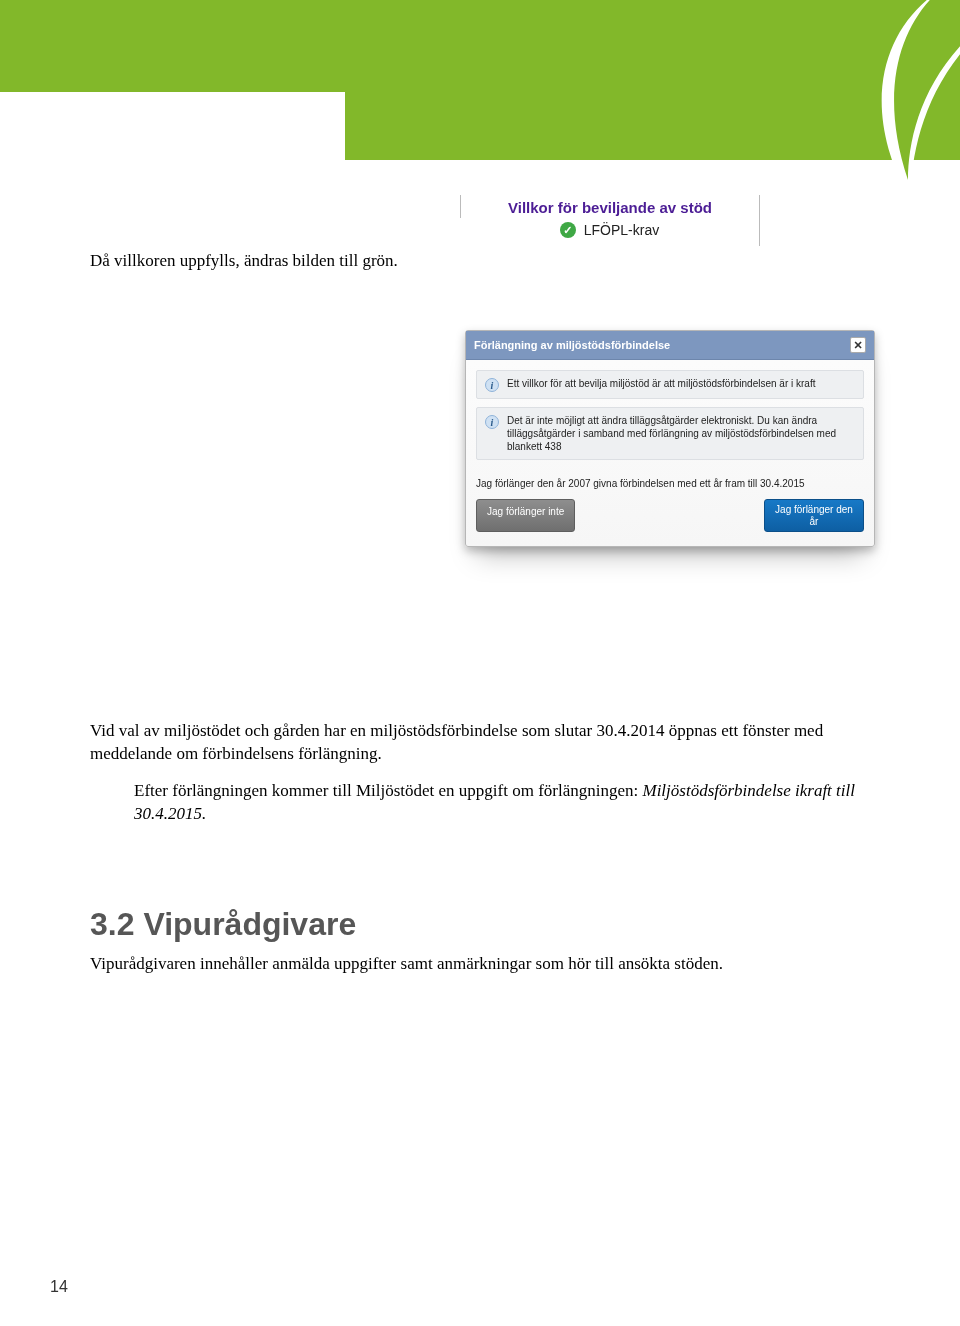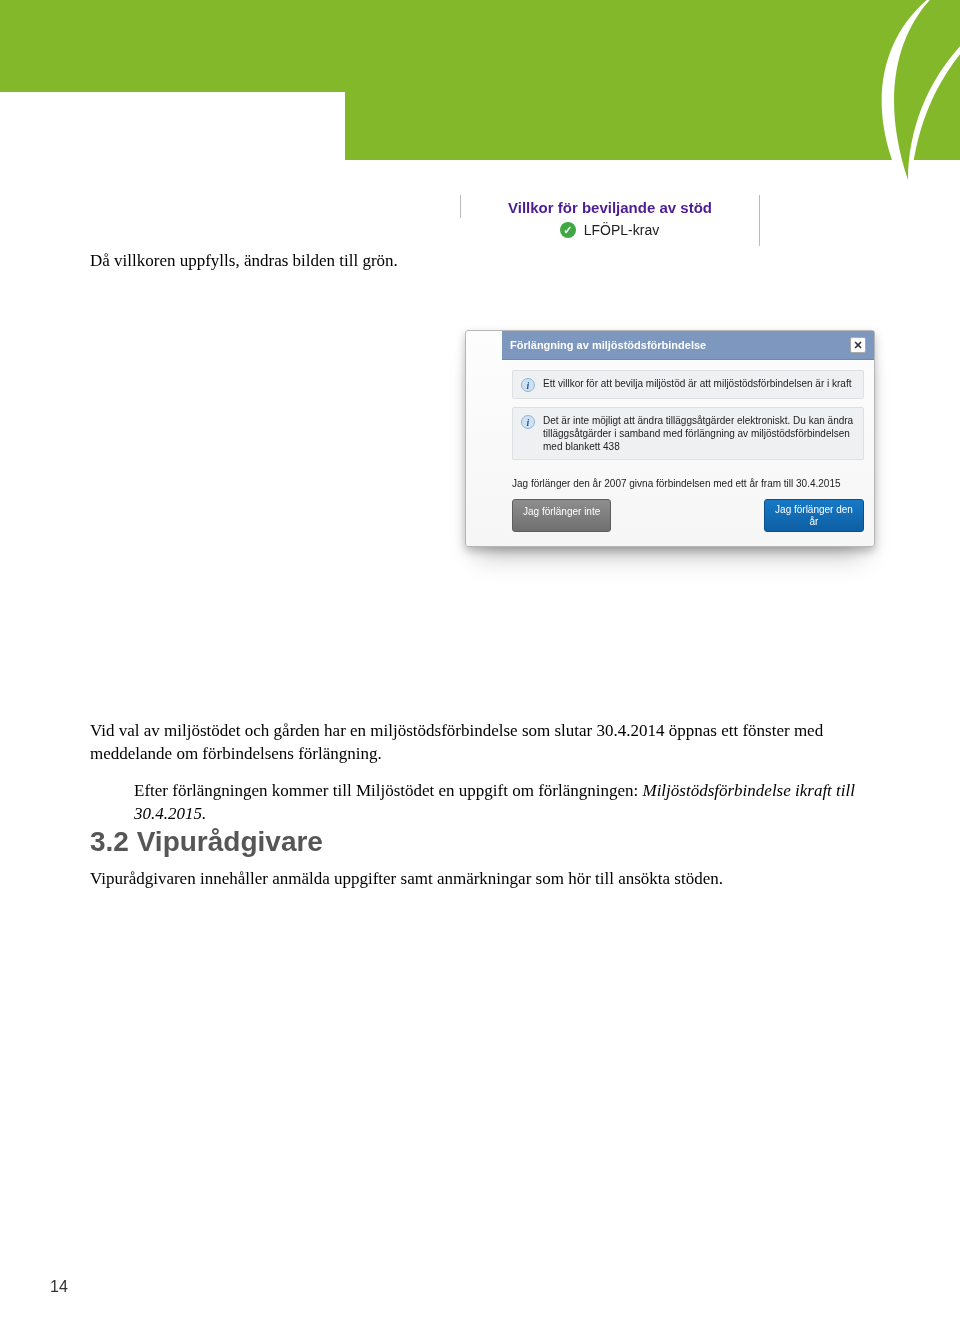--- a/index.html
+++ b/index.html
@@ -95,21 +95,20 @@
     top: 90px;
     left: 375px;
     width: 410px;
   }
   .dialog {
     border: 1px solid #b6b6b6;
     border-radius: 3px;
     background: linear-gradient(#fdfdfd,#f6f6f6);
     box-shadow: 0 4px 10px rgba(0,0,0,0.25), 0 20px 25px -12px rgba(0,0,0,0.25);
     font-family: Arial, sans-serif;
-    padding-left: 36px;
   }
   .dialog-titlebar {
     background: #7d97bf;
     color: #fff;
     font-size: 11px;
     font-weight: 700;
     padding: 6px 8px;
     display: flex;
     align-items: center;
     justify-content: space-between;
@@ -163,22 +162,23 @@
   }
   .after-dialog {
     margin-top: 280px;
     width: 780px;
   }
   .para2 { margin-top: 14px; margin-left: 44px; }
   .italic { font-style: italic; }
   .h2 {
     font-family: 'Trebuchet MS', Verdana, Arial, sans-serif;
     color: #565656;
-    font-size: 28px;
+    font-size: 32px;
     font-weight: 700;
+    margin-top: 80px;
     margin-bottom: 10px;
   }
   .pagenum {
     position: absolute;
     bottom: 30px;
     left: 50px;
     font-family: Liberation Sans, sans-serif;
     font-size: 16px;
     color: #333;
     margin-top: 28px;

